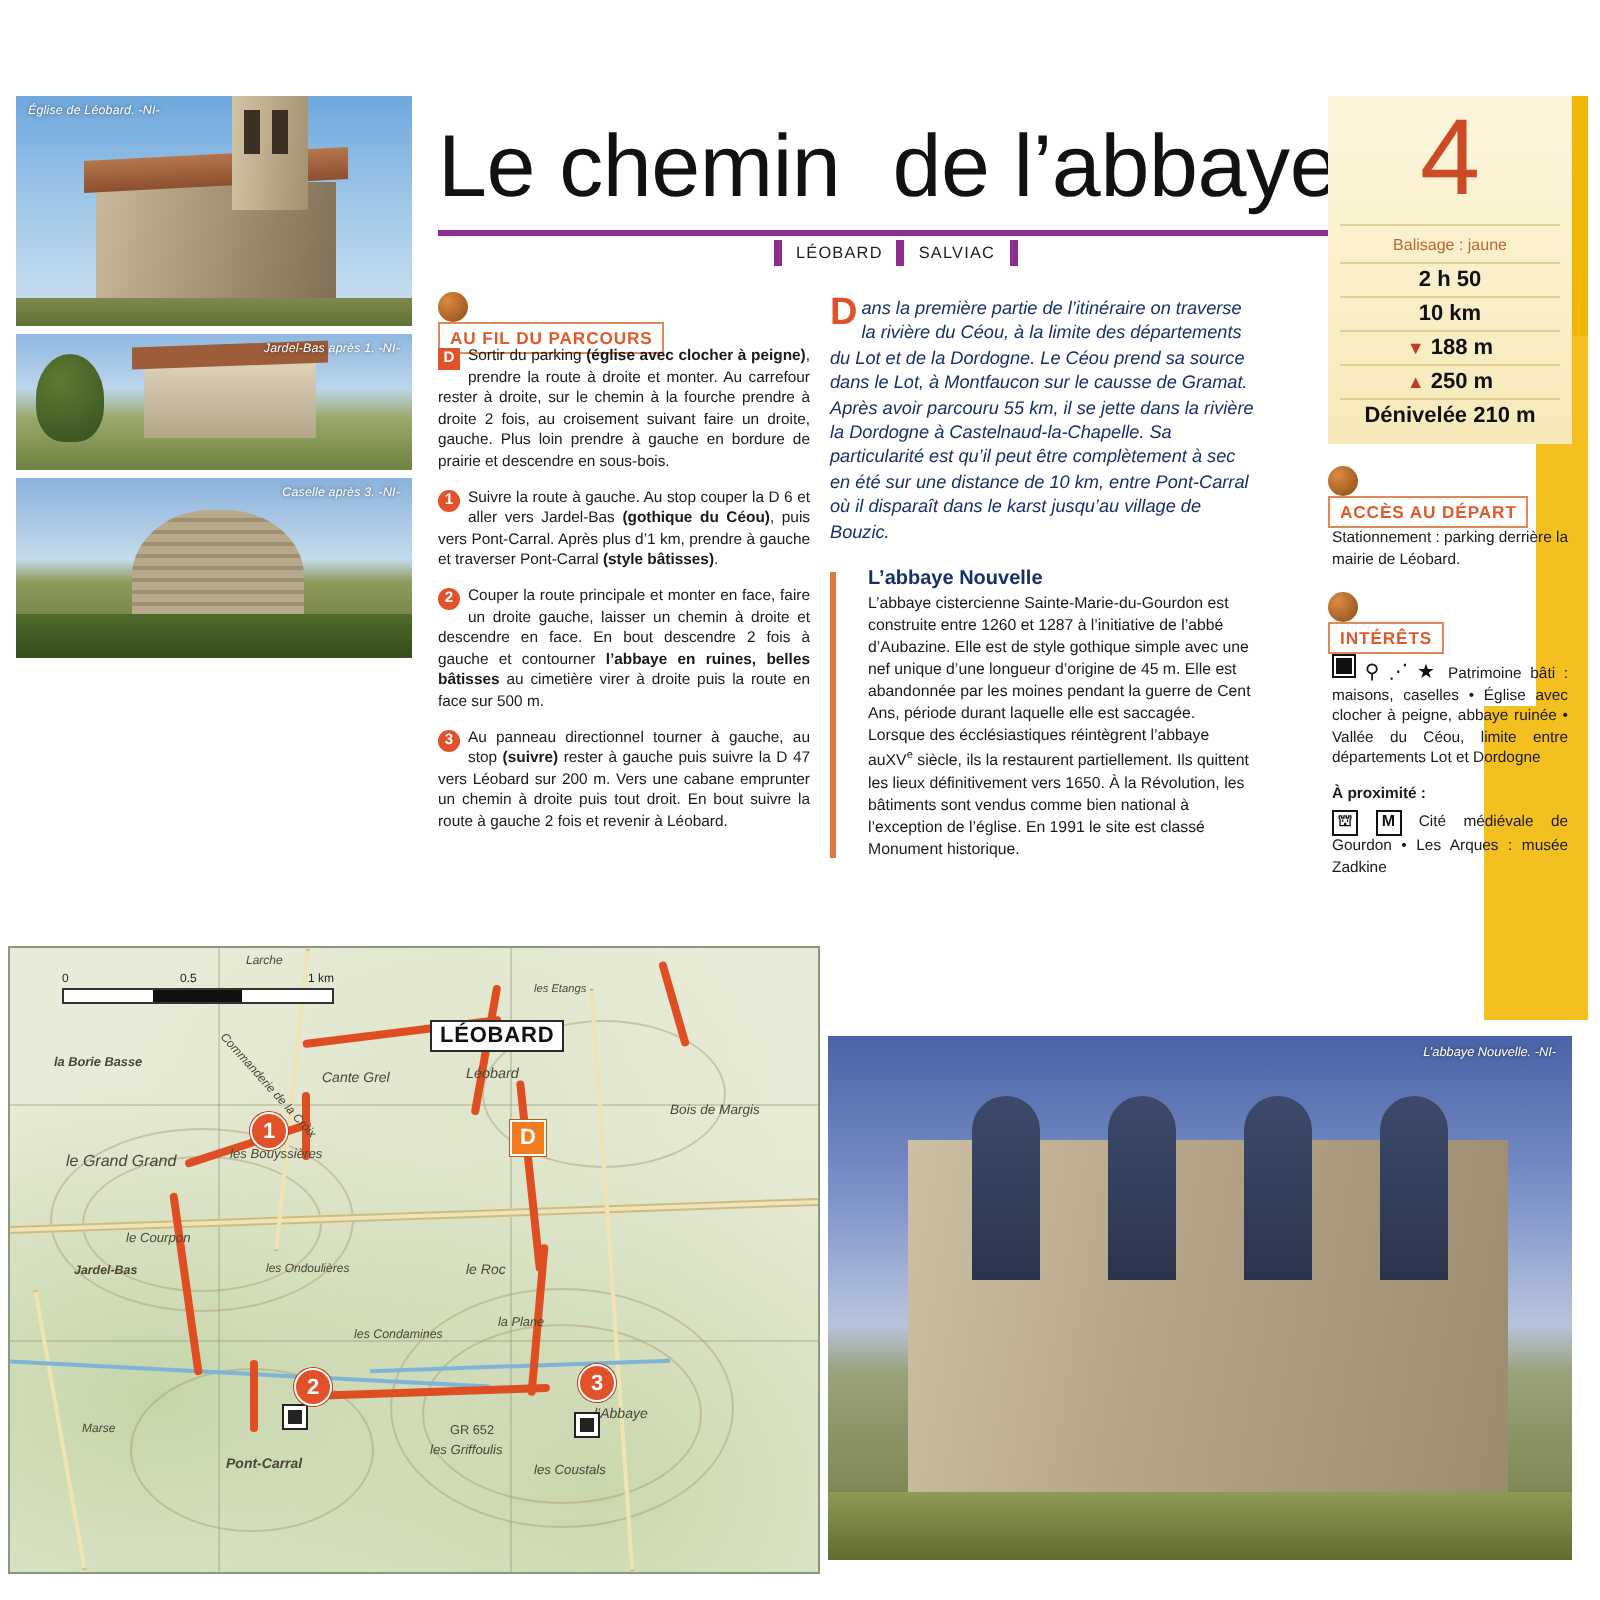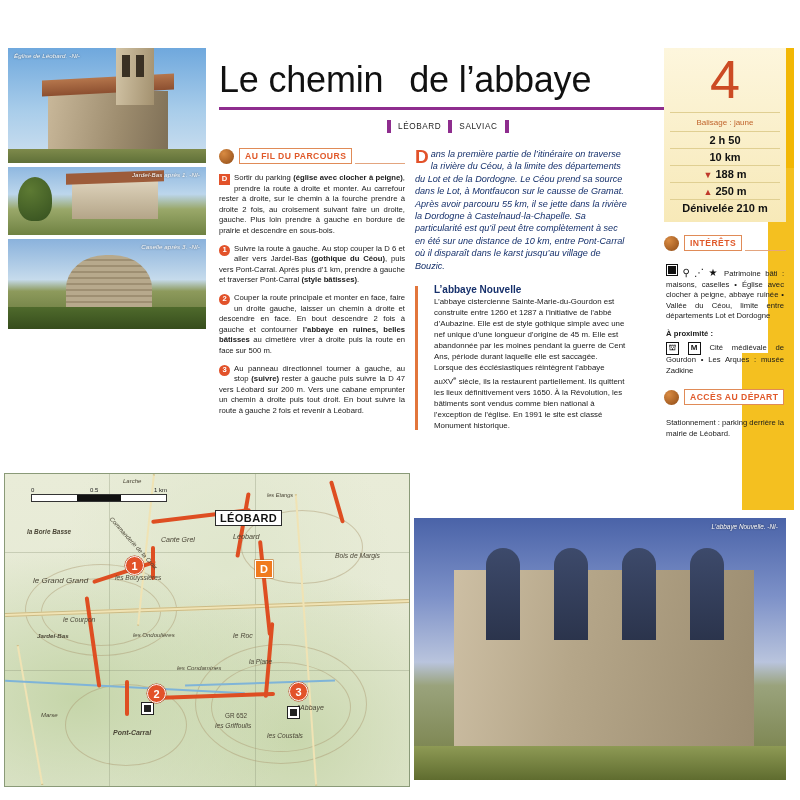--- a/index.html
+++ b/index.html
@@ -74,30 +74,30 @@
   .mkd{position:absolute;width:16px;height:16px;background:#f07a1e;color:#fff;
      font-size:11px;font-weight:bold;display:flex;align-items:center;justify-content:center;
      border:1.4px solid #fff;box-shadow:0 0 0 .5px #b85d10;}
   .town-label{position:absolute;background:#ffffff;border:1px solid #2b2b2b;
      padding:1px 4px;font-size:11px;font-weight:bold;letter-spacing:.4px;color:#111;}
   .sq-sym{position:absolute;width:11px;height:11px;background:#fff;border:1px solid #222;}
   .sq-sym:after{content:"";position:absolute;left:2px;top:2px;right:2px;bottom:2px;background:#222;}
 
   
   .title-wrap{position:absolute;left:219px;top:62px;width:445px;}
-  .title{font-size:36px;color:#111;letter-spacing:-.2px;line-height:1;white-space:nowrap;}
+  .title{font-size:44px;color:#111;letter-spacing:-.2px;line-height:1;white-space:nowrap;}
   .title .sp{display:inline-block;width:26px;}
   .title-rule{margin-top:9px;height:3px;background:#8e2d8e;}
   .loc-row{position:absolute;left:387px;top:120px;display:flex;align-items:center;gap:0;}
   .loc-row .bar{width:4px;height:13px;background:#8e2d8e;}
   .loc-row .nm{font-size:8.2px;letter-spacing:.6px;color:#1d1d1d;padding:0 7px;}
 
   
   .col1{position:absolute;left:219px;top:146px;width:186px;}
-  .sec-head{position:relative;display:flex;align-items:flex-end;height:18px;margin-bottom:9px;}
+  .sec-head{position:relative;display:flex;align-items:flex-start;height:18px;margin-bottom:9px;flex-direction:column;}
   .sec-head .ball{width:15px;height:15px;border-radius:50%;flex:0 0 auto;
      background:radial-gradient(circle at 32% 30%,#d98b42,#8e4a16);margin-right:5px;}
   .sec-head .lab{border:1px solid #e08b57;color:#e0592a;font-weight:bold;
      font-size:8.6px;letter-spacing:.45px;padding:2px 5px;background:#fff;white-space:nowrap;}
   .sec-head .line{flex:1 1 auto;height:1px;background:#e3a57f;margin-left:3px;}
   .step{position:relative;padding-left:0;margin-bottom:7px;
      font-size:7.7px;line-height:10.6px;color:#1a1a1a;text-align:justify;}
   .step .badge{float:left;width:11px;height:11px;margin:1px 4px 0 0;
      background:#e2522a;color:#fff;font-size:7.6px;font-weight:bold;
      display:flex;align-items:center;justify-content:center;}
@@ -328,43 +328,43 @@
       <div class="stat"><span>2 h 50</span></div>
       <div class="stat"><span>10 km</span></div>
       <div class="stat"><span class="tri down">▼</span> <span>188 m</span></div>
       <div class="stat"><span class="tri up">▲</span> <span>250 m</span></div>
       <div class="stat" style="border-bottom:none;"><span>Dénivelée 210 m</span></div>
     </div>
 
     <div class="side-sec">
       <div class="sec-head">
         <span class="ball"></span>
+        <span class="lab">ACCÈS AU DÉPART</span>
+        <span class="line"></span>
+      </div>
+      <div class="side-body">Stationnement : parking derrière la mairie de Léobard.</div>
+    </div>
+
+    <div class="side-sec">
+      <div class="sec-head">
+        <span class="ball"></span>
         <span class="lab">INTÉRÊTS</span>
         <span class="line"></span>
       </div>
       <div class="side-body">
         <span class="ic ic-sq"></span>
         <span class="ic-mono">⚲</span>
         <span class="ic-mono">⋰</span>
         <span class="ic-mono">★</span>
         <span>Patrimoine bâti : maisons, caselles • Église avec clocher à peigne, abbaye ruinée • Vallée du Céou, limite entre départements Lot et Dordogne</span>
       </div>
       <div class="side-body" style="padding-top:7px;">
         <span class="lead">À proximité :</span>
       </div>
       <div class="side-body" style="padding-top:3px;">
         <span class="ic-box">⛫</span>
         <span class="ic-box">M</span>
         <span>Cité médiévale de Gourdon • Les Arques : musée Zadkine</span>
       </div>
     </div>
-
-    <div class="side-sec">
-      <div class="sec-head">
-        <span class="ball"></span>
-        <span class="lab">ACCÈS AU DÉPART</span>
-        <span class="line"></span>
-      </div>
-      <div class="side-body">Stationnement : parking derrière la mairie de Léobard.</div>
-    </div>
   </div>
 
 </div>
 
 </body></html>

